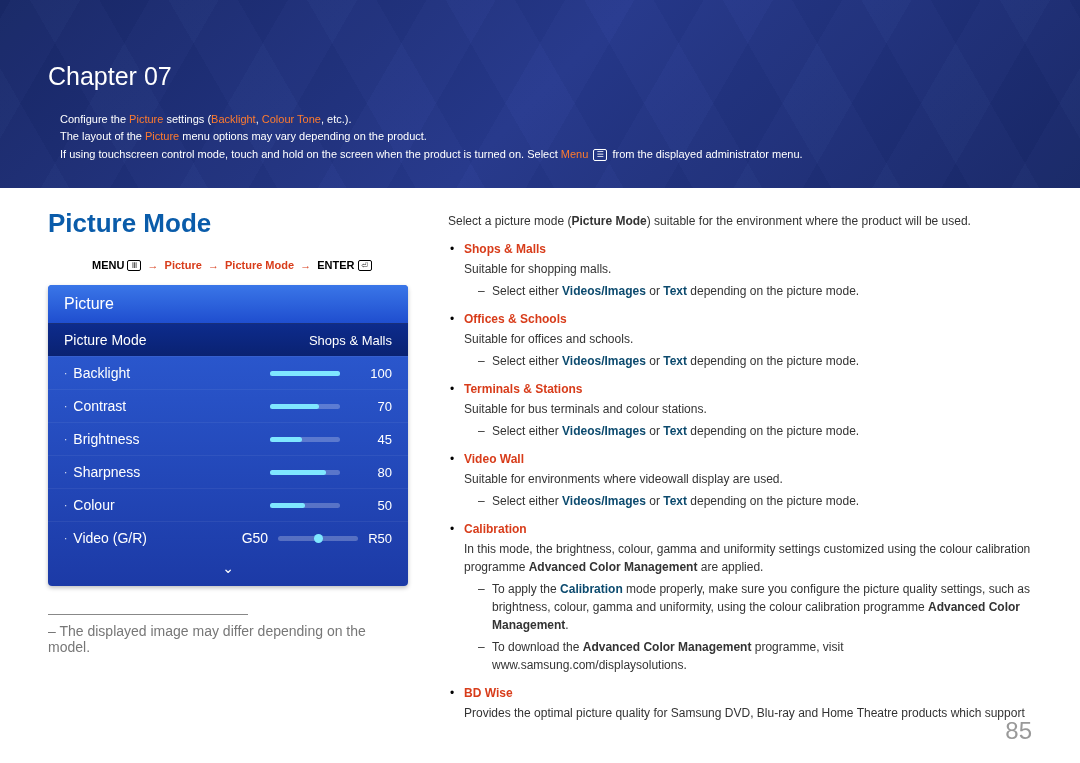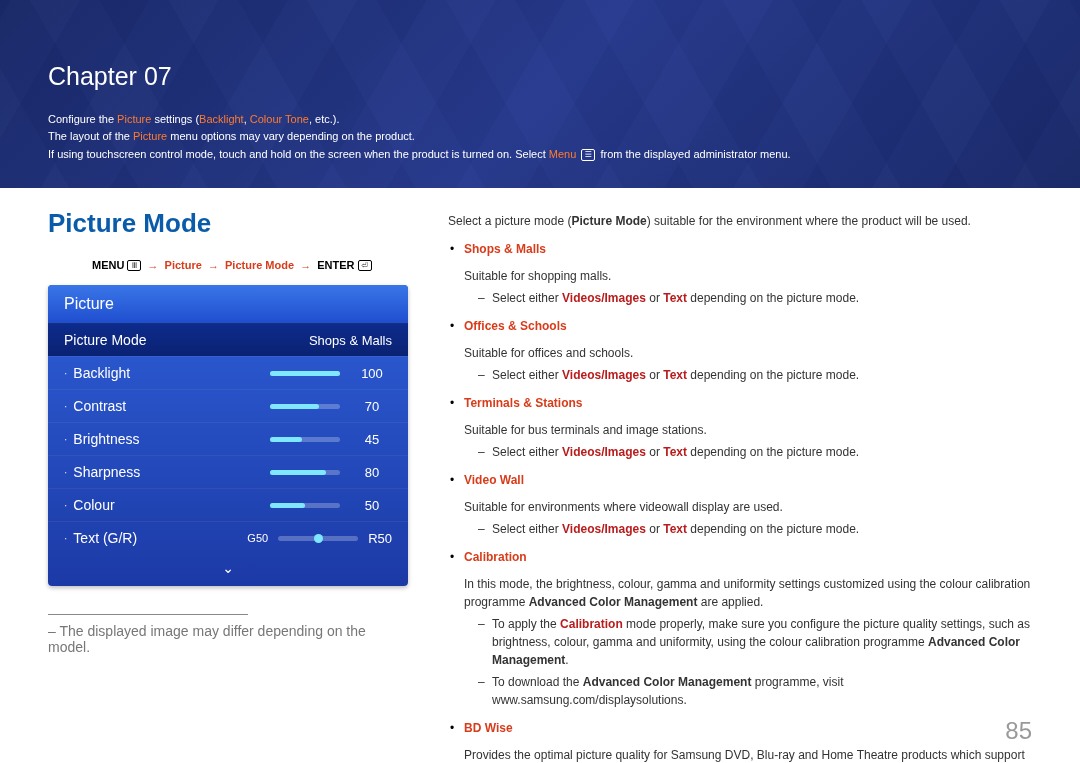--- a/index.html
+++ b/index.html
@@ -26,21 +26,21 @@
     inset:0;
     background:
       repeating-linear-gradient(60deg, rgba(255,255,255,0.02) 0 60px, rgba(0,0,0,0.05) 60px 120px),
       repeating-linear-gradient(-60deg, rgba(255,255,255,0.02) 0 60px, rgba(0,0,0,0.05) 60px 120px);
     opacity:0.5;
     pointer-events:none;
   }
   .banner h1 { font-weight: 400; font-size: 25px; line-height: 1.15; position:relative; }
   .banner h1 .chapnum { }
   .banner h1 .chaptitle { display:block; }
-  .banner .intro { font-size: 11px; margin-top: 20px; line-height: 1.6; position:relative; }
+  .banner .intro { font-size: 11px; margin-top: 20px; line-height: 1.6; position:relative;margin-left:12px; }
   .banner .intro .hl { color: #ff7b2e; }
   .banner .btn-icon {
     display:inline-flex;
     align-items:center; justify-content:center;
     width:14px;height:12px;
     border:1px solid #fff;
     border-radius:2px;
     font-size:8px;
     vertical-align:middle;
     margin:0 2px;
@@ -100,21 +100,21 @@
     align-items:center;
     padding: 8px 16px;
     font-size:14px;
     border-top:1px solid rgba(255,255,255,0.06);
   }
   .osd-row.first {
     background: linear-gradient(#0d2b8c, #0a2272);
   }
   .osd-row .dot { margin-right:6px; font-size:10px; opacity:.9;}
   .osd-row .label { flex:1; }
-  .osd-row .val { width:40px; text-align:center; font-size:13px;}
+  .osd-row .val { width:40px; text-align:right; font-size:13px;}
   .osd-row .selval { color:#fff; font-size:13px; }
   .osd-row.first .label { font-size:14px; }
   .osd-row.first .selval { }
   .slider {
     width:70px;
     height:5px;
     background: rgba(255,255,255,0.25);
     border-radius:3px;
     position:relative;
     margin-right:12px;
@@ -168,38 +168,38 @@
     position:relative;
   }
   ul.modes > li::before{
     content:"•";
     position:absolute;
     left:2px;
     top:0;
     color:#000;
   }
   .mode-name{ color:#d83c1a; font-weight:bold; }
-  .mode-desc{ display:block; margin-top:9px;}
+  .mode-desc{ display:block; margin-top:2px;}
   ul.sub{
     list-style:none;
     padding-left:14px;
     margin-top:4px;
   }
   ul.sub > li{
     position:relative;
     padding-left:14px;
     margin-top:4px;
   }
   ul.sub > li::before{
     content:"–";
     position:absolute;
     left:0;
     top:0;
   }
-  .hl2{ color:#b91c1c; font-weight:bold;}
+  .hl2{ color:#0c4a6e; font-weight:bold;}
   .pagenum{
     position:absolute;
     right:48px;
     bottom:18px;
     font-size:24px;
     color:#999;
   }
 </style>
 </head>
 <body>
@@ -282,22 +282,22 @@
       <div class="osd-row">
         <span class="dot">·</span>
           <span class="label">Colour</span>
         <span class="slider">
             <span class="slider-fill" style="width:50%"></span>
           </span>
         <span class="val">50</span>
       </div>
       <div class="osd-row">
         <span class="dot">·</span>
-          <span class="label">Text (G/R)</span>
-        <span style="font-size:11px">G50</span>
+          <span class="label">Video (G/R)</span>
+        <span style="font-size:14px">G50</span>
         <span class="tint-track">
             <span class="tint-knob" style="left:calc(50% - 4px)"></span>
           </span>
         <span style="font-size:13px">R50</span>
       </div>
       <div class="osd-foot">
         <span>⌄</span>
       </div>
     </div>
 
@@ -319,21 +319,21 @@
       </li>
       <li>
         <span class="mode-name">Offices &amp; Schools</span>
         <span class="mode-desc">Suitable for offices and schools.</span>
         <ul class="sub">
             <li><span>Select either </span><span class="hl2">Videos/Images</span><span> or </span><span class="hl2">Text</span><span> depending on the picture mode.</span></li>
           </ul>
       </li>
       <li>
         <span class="mode-name">Terminals &amp; Stations</span>
-        <span class="mode-desc">Suitable for bus terminals and image stations.</span>
+        <span class="mode-desc">Suitable for bus terminals and colour stations.</span>
         <ul class="sub">
             <li><span>Select either </span><span class="hl2">Videos/Images</span><span> or </span><span class="hl2">Text</span><span> depending on the picture mode.</span></li>
           </ul>
       </li>
       <li>
         <span class="mode-name">Video Wall</span>
         <span class="mode-desc">Suitable for environments where videowall display are used.</span>
         <ul class="sub">
             <li><span>Select either </span><span class="hl2">Videos/Images</span><span> or </span><span class="hl2">Text</span><span> depending on the picture mode.</span></li>
           </ul>

